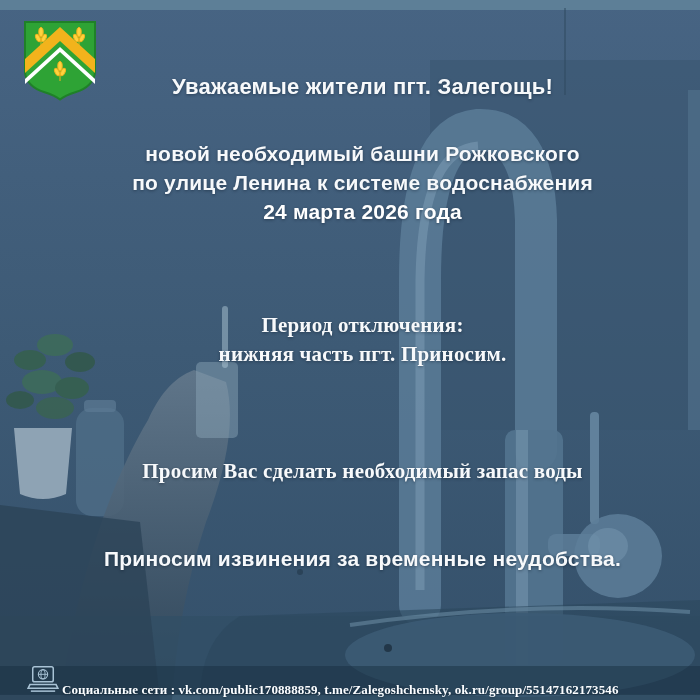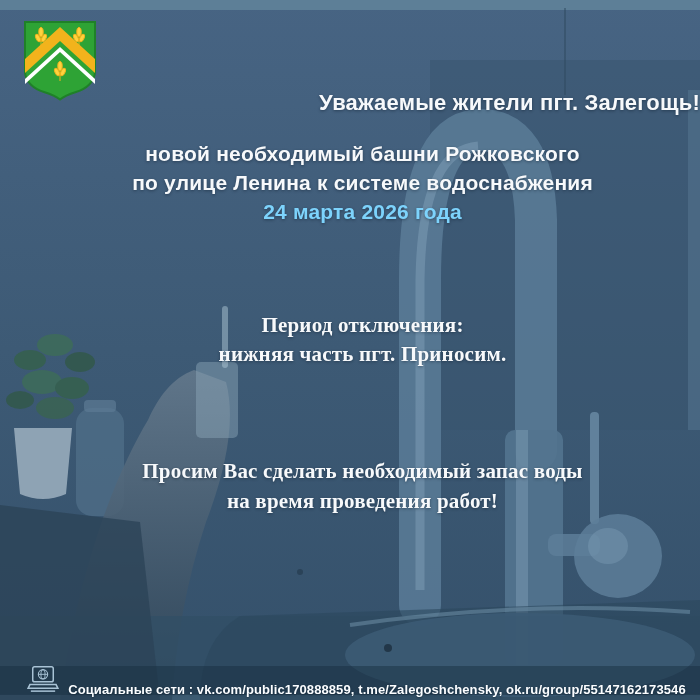--- a/index.html
+++ b/index.html
@@ -9,36 +9,36 @@
     font-family:"Liberation Sans","DejaVu Sans",sans-serif;
   }
   svg.bg{position:absolute;left:0;top:0;width:700px;height:700px;}
   svg.emblem{position:absolute;left:22px;top:19px;width:76px;height:82px;}
   .txt{
     position:absolute;left:25px;right:0;
     text-align:center;color:#f7f9fb;font-weight:bold;
     font-size:21px;line-height:29px;letter-spacing:.2px;
     text-shadow:0 1px 3px rgba(10,25,40,.45);
   }
-  .title{top:88px;font-size:22px;line-height:30px;text-align:right;}
+  .title{top:72px;font-size:22px;line-height:30px;}
   .intro{top:139px;}
   .details{top:311px;font-family:Liberation Serif, serif;}
   .request{top:456px;line-height:30px;font-family:Liberation Serif, serif;}
   .apology{top:544px;}
-  .hl{color:#7dd3fc;}
+  .hl{color:#ffffff;}
   .footer{
     position:absolute;left:0;right:0;top:666px;height:29px;
     background:rgba(23,44,62,.45);
   }
   .footer-text{
     position:absolute;left:62px;top:682px;right:8px;
     color:#fbfdff;font-weight:bold;font-size:13px;line-height:16px;
-    letter-spacing:.1px;text-align:center;
+    letter-spacing:.1px;text-align:left;
     text-shadow:0 1px 2px rgba(10,25,40,.5);
-    font-family:Liberation Sans, sans-serif;
+    font-family:Liberation Serif, serif;
   }
   svg.weblink{position:absolute;left:27px;top:665px;width:32px;height:28px;}
 </style>
 </head>
 <body>
 
 <div class="canvas">
 
   <svg class="bg" viewBox="0 0 700 700" preserveAspectRatio="none">
     <defs>
@@ -143,23 +143,23 @@
     <div class="hl">24 марта 2026 года</div>
   </div>
 
   <div class="txt details">
     <div>Период отключения:</div>
     <div>нижняя часть пгт. Приносим.</div>
   </div>
 
   <div class="txt request">
     <div>Просим Вас сделать необходимый запас воды</div>
-    <div>на время проведения работ!</div>
   </div>
 
+  <div class="txt apology">Приносим извинения за временные неудобства.</div>
 
   <div class="footer"></div>
   <svg class="weblink" viewBox="0 0 34 30">
     <rect x="6" y="2" width="22" height="16" rx="2" fill="none" stroke="#a9c3d6" stroke-width="1.6"></rect>
     <circle cx="17" cy="10" r="5" fill="none" stroke="#a9c3d6" stroke-width="1.2"></circle>
     <ellipse cx="17" cy="10" rx="2.2" ry="5" fill="none" stroke="#a9c3d6" stroke-width="1"></ellipse>
     <line x1="12" y1="10" x2="22" y2="10" stroke="#a9c3d6" stroke-width="1"></line>
     <path d="M3,21 H31 L33,25 H1 Z" fill="none" stroke="#a9c3d6" stroke-width="1.6"></path>
     <line x1="4" y1="28" x2="30" y2="28" stroke="#a9c3d6" stroke-width="1.6"></line>
   </svg>

